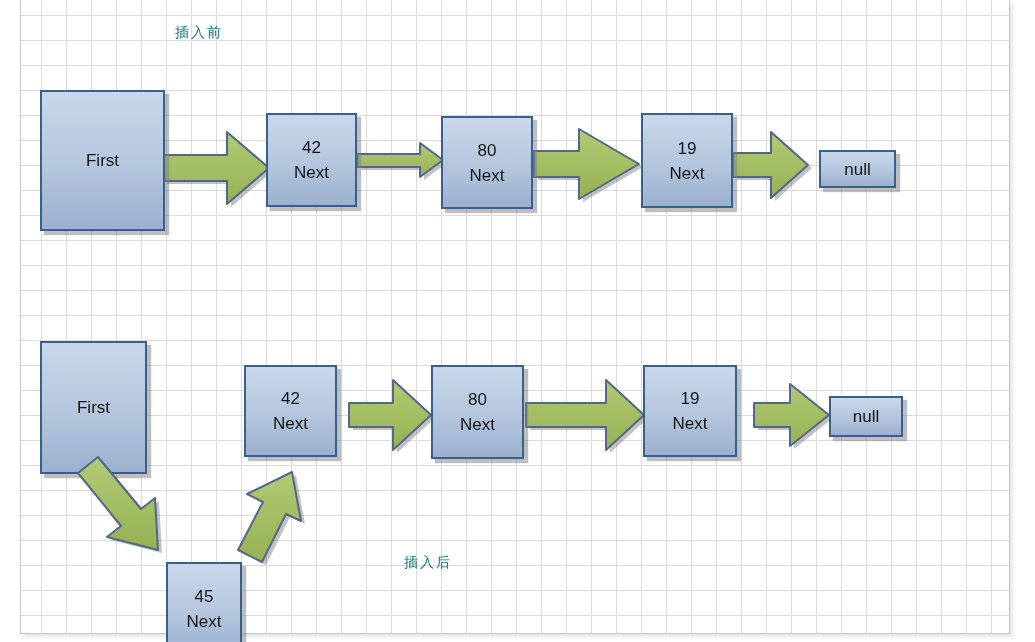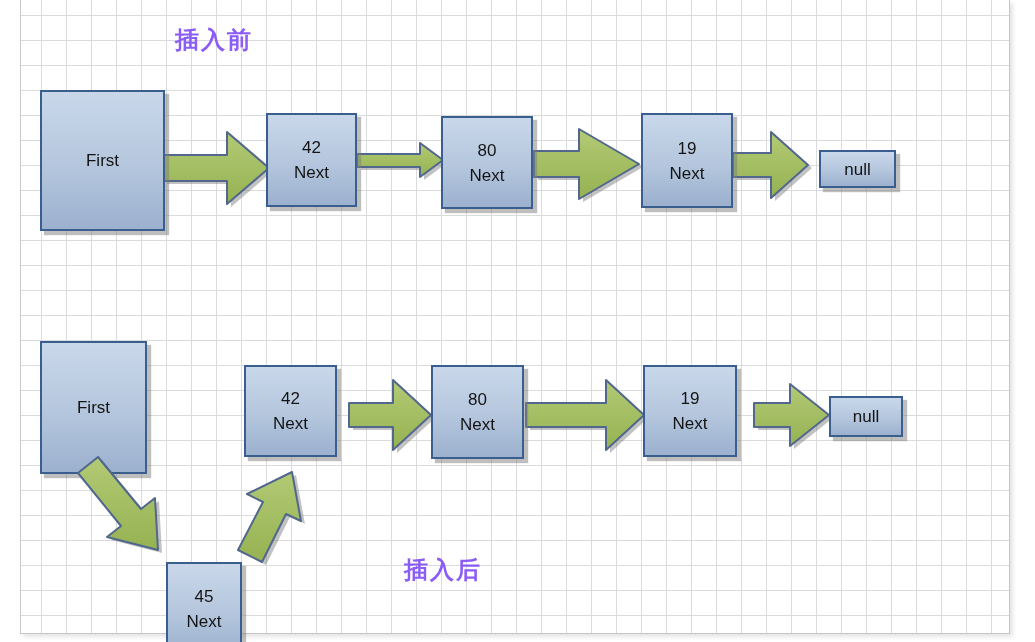--- a/index.html
+++ b/index.html
@@ -15,23 +15,23 @@
       linear-gradient(to bottom,#dadbdc 1px,transparent 1px);
     background-size:25px 25px;
     background-position:20px 15px;
     border-left:1px solid #c9c9c9;
     border-right:1px solid #c6c6c6;
     border-bottom:1px solid #c6c6c6;
     box-shadow:3px 3px 4px rgba(0,0,0,0.10);
     z-index:0;
   }
   .caption{
-    position:absolute;z-index:4;color:#8b5cf6;
+    position:absolute;z-index:4;color:#0f766e;
     font-family:"Liberation Serif","DejaVu Serif",serif;
-    font-size:24px;letter-spacing:2px;white-space:nowrap;font-weight:bold;
+    font-size:14px;letter-spacing:2px;white-space:nowrap;
   }
   .node{
     position:absolute;z-index:2;
     display:flex;flex-direction:column;align-items:center;justify-content:center;
     background:linear-gradient(180deg,#c9d7ea 0%,#b4c6dd 55%,#9cb1cf 100%);
     border:2px solid #3a5f8f;
     box-shadow:4px 4px 1px rgba(125,125,125,0.50);
     color:#141414;font-size:17px;line-height:25px;text-align:center;
     box-sizing:border-box;
   }

